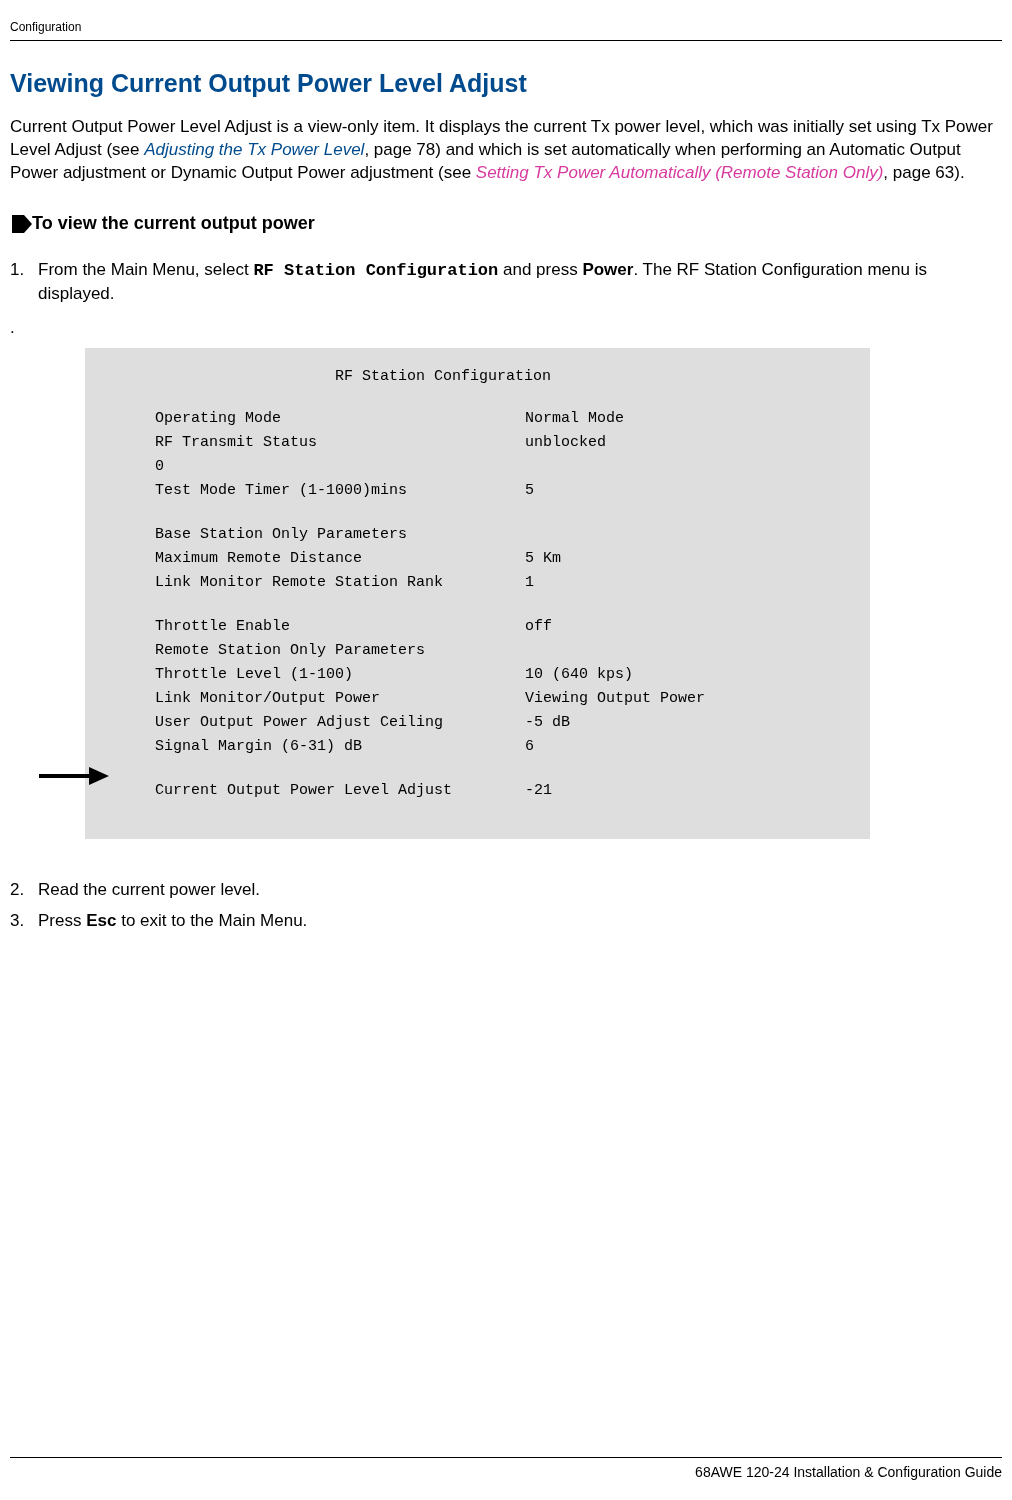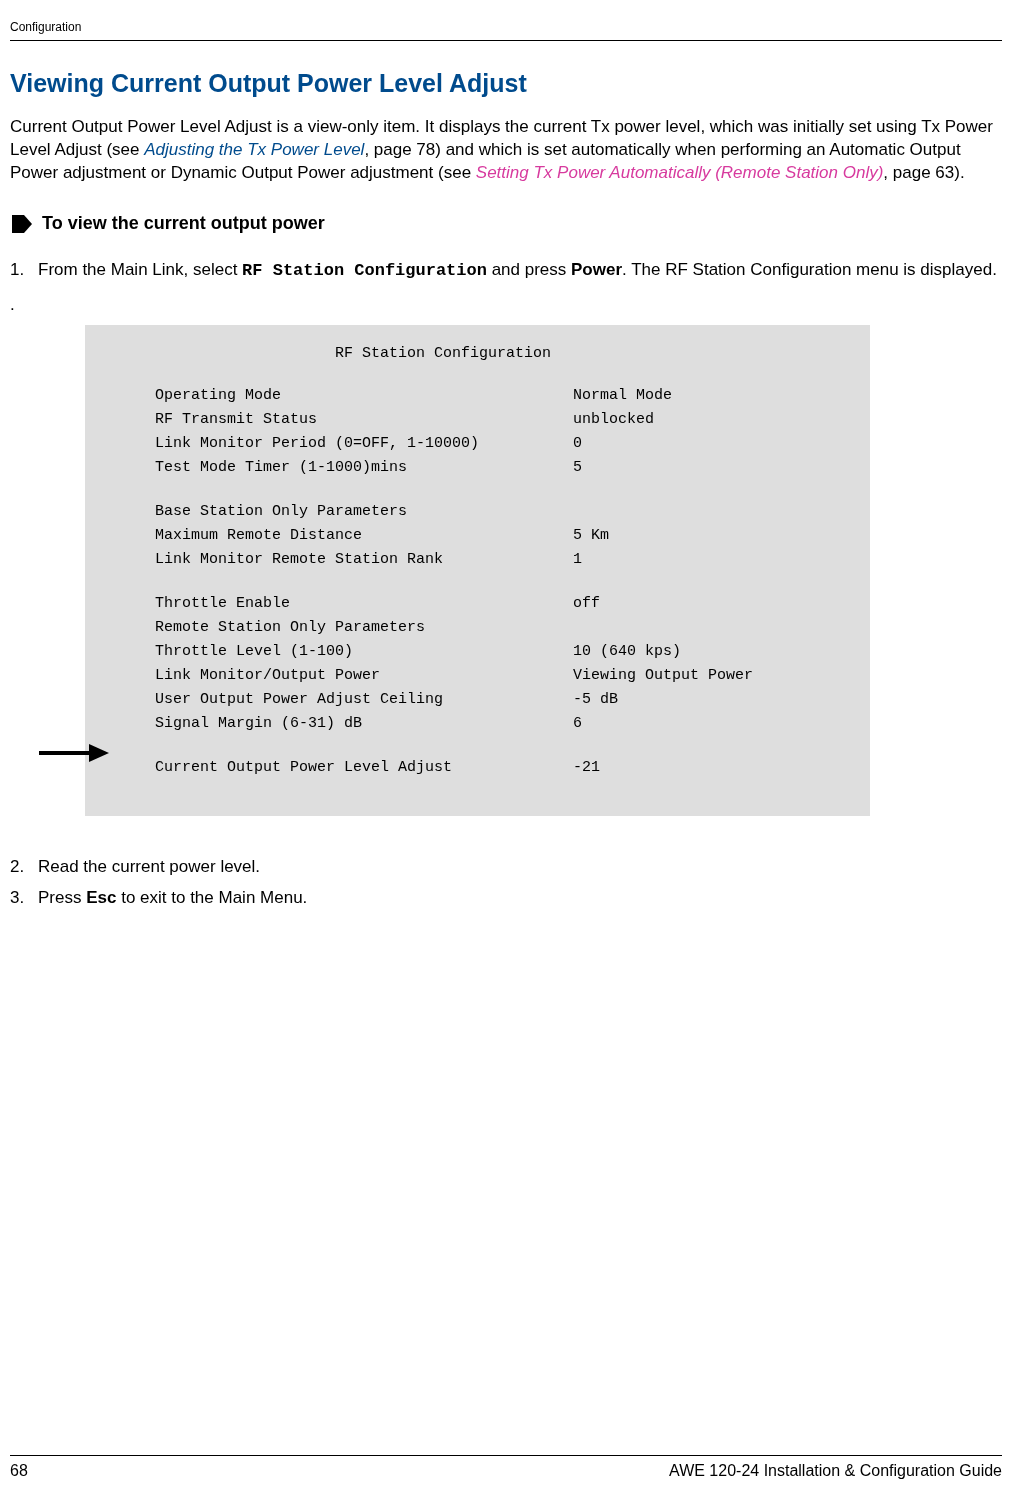--- a/index.html
+++ b/index.html
@@ -39,21 +39,20 @@
       color: #004b8d;
       font-style: italic;
     }
     .link-set {
       color: #d73a9e;
       font-style: italic;
     }
     .subheading-row {
       display: flex;
       align-items: center;
-      gap: 10px;
       margin-bottom: 24px;
     }
     .arrow-icon svg { display: block; }
     .subheading {
       font-size: 18px;
       font-weight: bold;
     }
     ol.steps {
       list-style: none;
       font-size: 17px;
@@ -89,21 +88,20 @@
       font-size: 15px;
       text-align: left;
       padding-left: 180px;
       margin-bottom: 22px;
     }
     .config-row {
       display: flex;
       font-family: "Courier New", Courier, monospace;
       font-size: 15px;
       line-height: 1.6;
-      gap: 48px;
     }
     .config-label { width: 370px; }
     .config-value { }
     .section-gap { height: 20px; }
     .pointer-arrow {
       position: absolute;
       left: -46px;
       bottom: 54px;
     }
     .pointer-arrow svg { display: block; }
@@ -121,22 +119,22 @@
       left: 10px;
       right: 10px;
     }
     .footer-line {
       border: none;
       border-top: 1px solid #000;
       margin-bottom: 6px;
     }
     .footer-row {
       display: flex;
-      justify-content: space-between;
-      font-size: 16px;
+      justify-content: flex-end;
+      font-size: 14px;
     }
   </style>
 </head>
 <body>
 
 <div class="page-header">
   <span>Configuration</span>
 </div>
 <hr class="header-line">
 
@@ -154,41 +152,40 @@
           <polygon points="2,2 14,2 22,11 14,20 2,20" fill="#000"></polygon>
         </svg>
     </span>
     <span class="subheading">To view the current output power</span>
   </div>
 
   <ol class="steps">
     <li>
       <span class="num">1.</span>
       <span>
-        <span>From the Main Link, select </span><span class="code-inline">RF Station Configuration</span><span> and press </span><span class="bold">Power</span><span>. The RF Station Configuration menu is displayed.</span>
+        <span>From the Main Menu, select </span><span class="code-inline">RF Station Configuration</span><span> and press </span><span class="bold">Power</span><span>. The RF Station Configuration menu is displayed.</span>
       </span>
     </li>
   </ol>
 
   <div class="dot-after">.</div>
 
   <div class="screen-wrapper">
     <div class="screen-box">
       <div class="screen-title">RF Station Configuration</div>
 
       <div class="config-row">
           <span class="config-label">Operating Mode</span>
           <span class="config-value">Normal Mode</span>
         </div>
       <div class="config-row">
           <span class="config-label">RF Transmit Status</span>
           <span class="config-value">unblocked</span>
         </div>
       <div class="config-row">
-          <span class="config-label">Link Monitor Period (0=OFF, 1-10000)</span>
           <span class="config-value">0</span>
         </div>
       <div class="config-row">
           <span class="config-label">Test Mode Timer (1-1000)mins</span>
           <span class="config-value">5</span>
         </div>
 
       <div class="section-gap"></div>
       <div class="config-row">
           <span class="config-label">Base Station Only Parameters</span>

